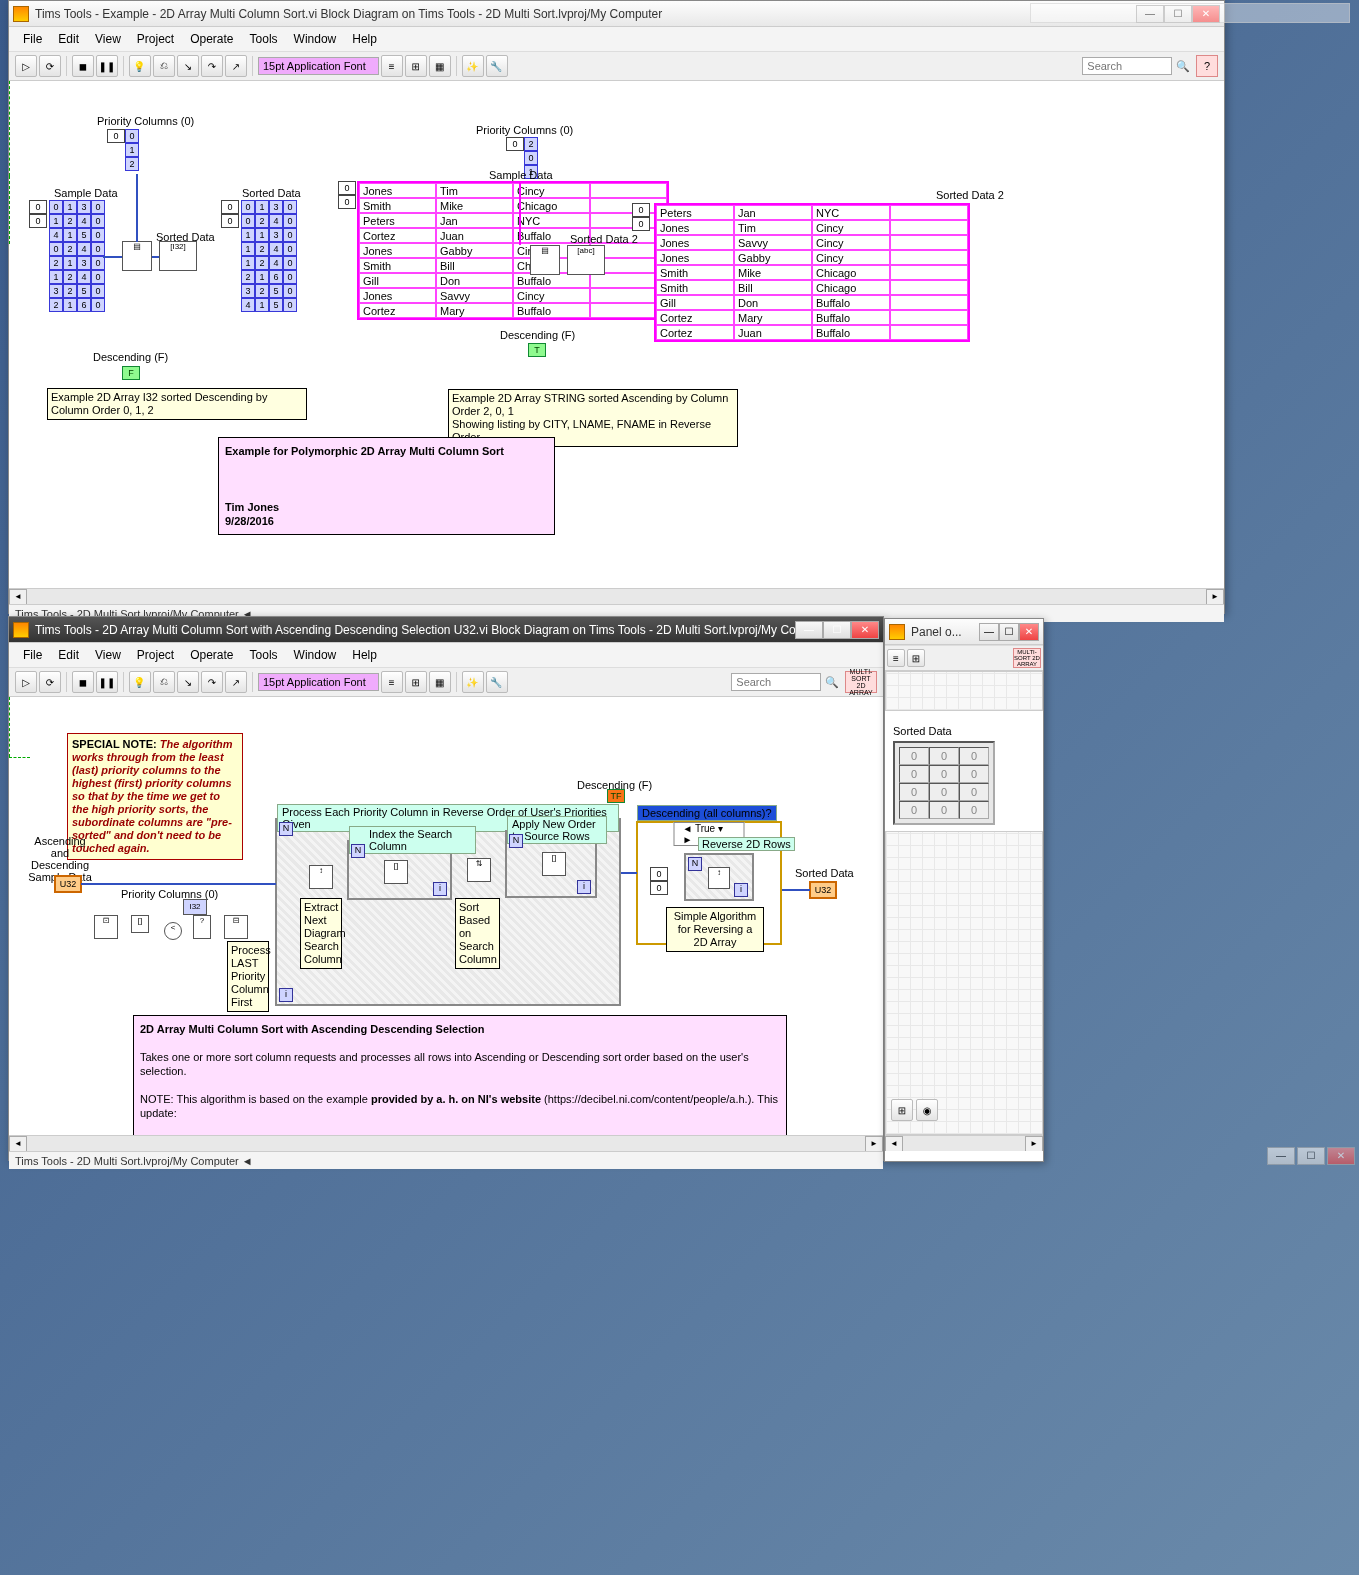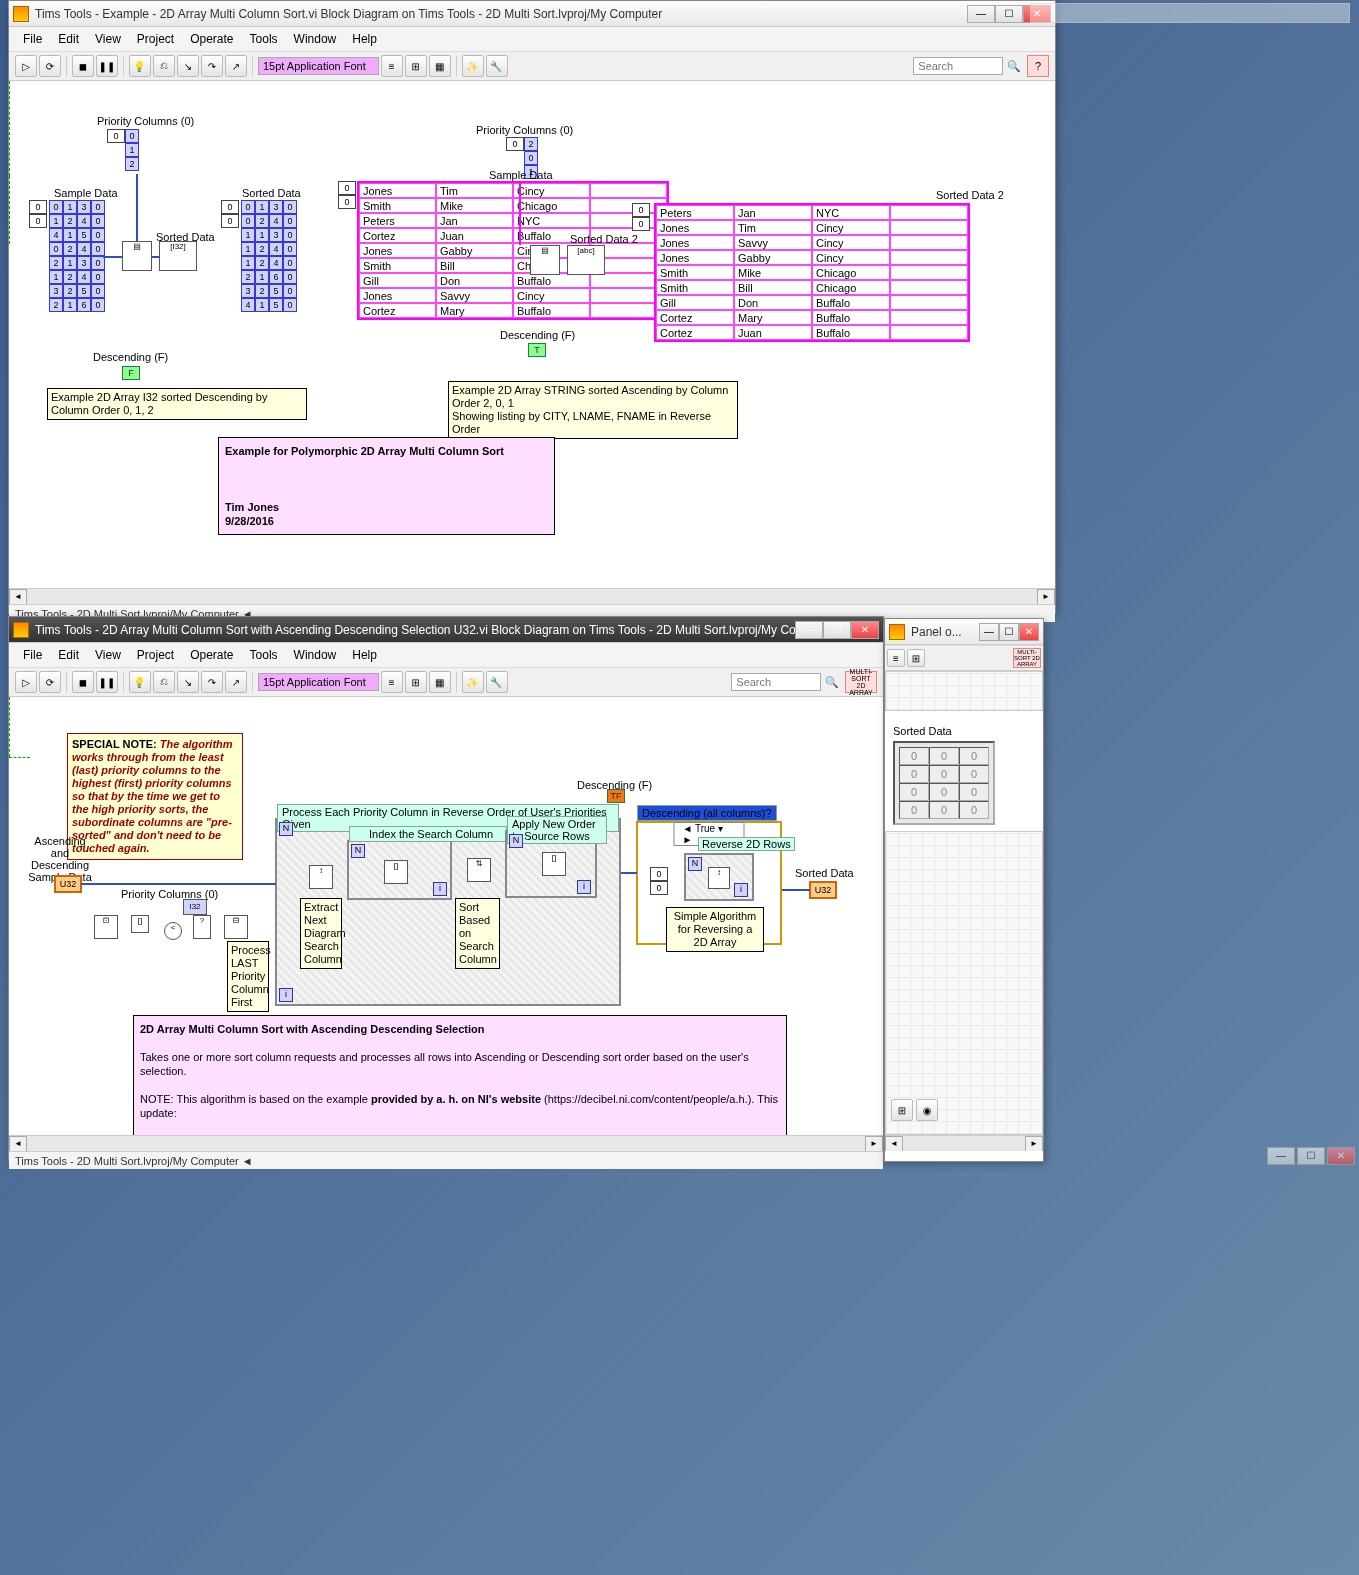--- a/index.html
+++ b/index.html
@@ -58,21 +58,21 @@
   .fpgrid { position: absolute; background: repeating-linear-gradient(0deg,#e8e8e8,#e8e8e8 1px,transparent 1px,transparent 12px),repeating-linear-gradient(90deg,#e8e8e8,#e8e8e8 1px,transparent 1px,transparent 12px), #f8f8f8; border: 1px solid #ccc; }
   .fpnum { width: 30px; height: 18px; border: 1px inset #aaa; background: #eee; text-align: center; font-size: 11px; line-height: 16px; color: #888; display: inline-block; }
 
   .scrollh { position: absolute; bottom: 0; left: 0; right: 0; height: 16px; background: #e8e8e8; border-top: 1px solid #ccc; }
   .scrollh::before, .scrollh::after { content: '◄'; position: absolute; width: 16px; height: 15px; border: 1px solid #aaa; background: #f0f0f0; font-size: 8px; text-align: center; line-height: 14px; }
   .scrollh::after { content: '►'; right: 0; }
 </style>
 </head>
 <body>
 
-<div class="window" style="left:8px; top:0; width:1048px; height:614px;">
+<div class="window" style="left:8px; top:0; width:1217px; height:614px;">
   <div class="titlebar">
     <div class="ico"></div>
     <div class="ttl">Tims Tools - Example - 2D Array Multi Column Sort.vi Block Diagram on Tims Tools - 2D Multi Sort.lvproj/My Computer</div>
     <div class="winbtns">
       <div class="winbtn">—</div>
       <div class="winbtn">☐</div>
       <div class="winbtn close">✕</div>
     </div>
   </div>
   <div class="menubar">
@@ -393,21 +393,21 @@
           <div class="scell"></div>
         </div>
       </div>
 
     <div class="lvlabel" style="left:491px; top:248px;">Descending (F)</div>
     <div class="bool" style="left:519px; top:262px;">T</div>
 
     <div class="pinkwire wire" style="left:510px; top:101px; width:2px; height:63px;"></div>
     <div class="dotwire" style="left:527px; top:194px; width:1px; height:68px; border-top:none; border-left:1px dashed #0a0;"></div>
 
-    <div class="note" style="left:439px; top:300px; width:290px;">
+    <div class="note" style="left:439px; top:308px; width:290px;">
       <span>Example 2D Array STRING sorted Ascending by Column Order 2, 0, 1</span><br><span>Showing listing by CITY, LNAME, FNAME in Reverse Order</span>
     </div>
 
     <div class="pinknote" style="left:209px; top:356px; width:337px;">
       <b>Example for Polymorphic 2D Array Multi Column Sort</b><br><br>
       <br><br>
       <b>Tim Jones</b><br>
       <b>9/28/2016</b>
     </div>
     <div class="scrollh"></div>
@@ -477,21 +477,21 @@
     <div class="node" style="left:215px; top:218px; width:24px; height:24px;">⊟</div>
 
     <div class="note" style="left:218px; top:244px; width:42px;">Process LAST Priority Column First</div>
 
     <div class="forloop" style="left:266px; top:121px; width:346px; height:188px;">
       <div class="looplbl" style="width:342px;">Process Each Priority Column in Reverse Order of User's Priorities Given</div>
       <div style="position:absolute;left:2px;top:2px;width:14px;height:14px;border:1px solid #339;background:#cfd4ff;font-size:9px;text-align:center;">N</div>
       <div class="node" style="left:32px; top:45px; width:24px; height:24px;">↕</div>
       <div class="note" style="left:23px; top:78px; width:42px;">Extract Next Diagram Search Column</div>
       <div class="forloop" style="left:70px; top:20px; width:105px; height:60px;">
-        <div class="looplbl" style="width:158px;padding-left:19px;">Index the Search Column</div>
+        <div class="looplbl" style="width:127px;padding-left:19px;">Index the Search Column</div>
         <div style="position:absolute;left:2px;top:2px;width:14px;height:14px;border:1px solid #339;background:#cfd4ff;font-size:9px;text-align:center;">N</div>
         <div class="node" style="left:35px; top:18px; width:24px; height:24px;">[]</div>
         <div style="position:absolute;left:84px;bottom:2px;width:14px;height:14px;border:1px solid #339;background:#cfd4ff;font-size:9px;text-align:center;">i</div>
       </div>
       <div class="note" style="left:178px; top:78px; width:45px;">Sort Based on Search Column</div>
       <div class="node" style="left:190px; top:38px; width:24px; height:24px;">⇅</div>
       <div class="forloop" style="left:228px; top:10px; width:92px; height:68px;">
         <div class="looplbl" style="width:100px;">Apply New Order to Source Rows</div>
         <div style="position:absolute;left:2px;top:2px;width:14px;height:14px;border:1px solid #339;background:#cfd4ff;font-size:9px;text-align:center;">N</div>
         <div class="node" style="left:35px; top:20px; width:24px; height:24px;">[]</div>

